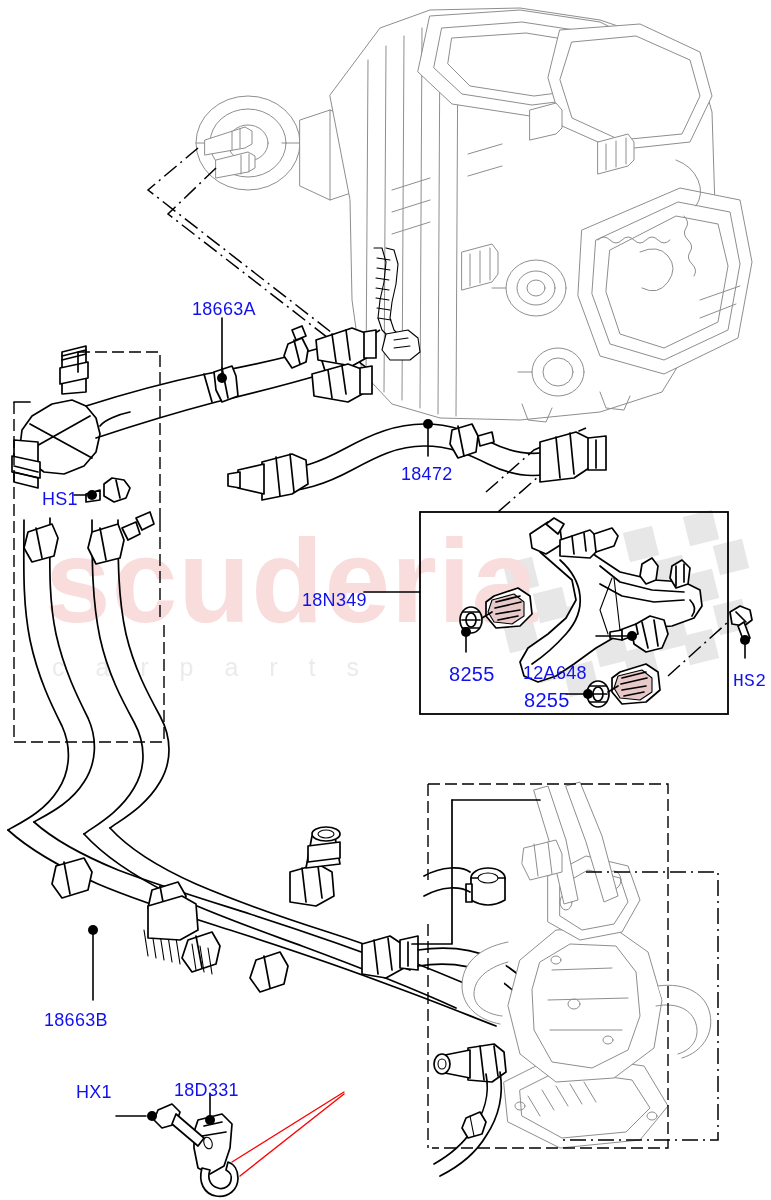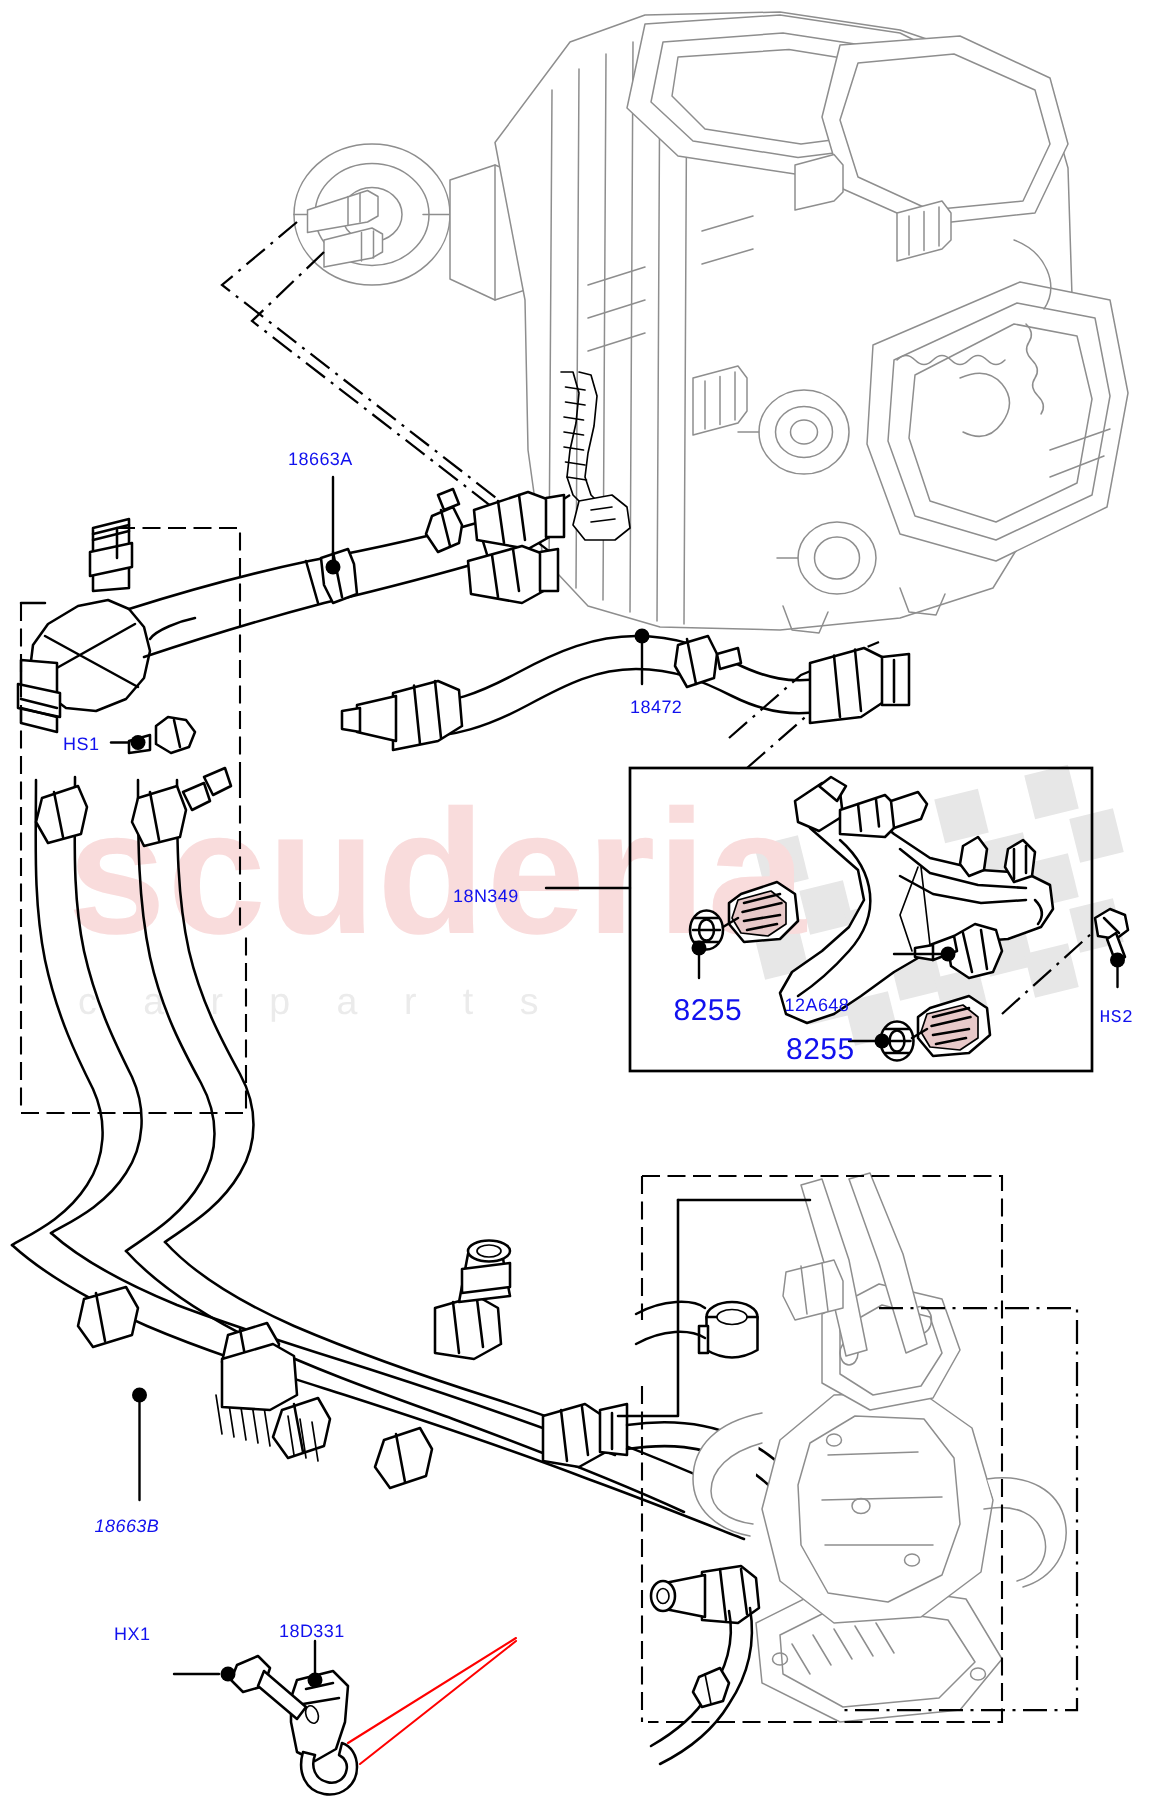--- a/index.html
+++ b/index.html
@@ -21,21 +21,21 @@
     height:1200px;
   }
   #wm{ z-index:1; }
   #art{ z-index:2; }
   #labels{ z-index:3; }
 
   .lbl{
     position:absolute;
     color:#1111ee;
     font-family:"Liberation Sans", sans-serif;
-    font-size:12px;
+    font-size:18px;
     font-weight:400;
     letter-spacing:0.3px;
     white-space:nowrap;
     line-height:1;
   }
   .lbl.sm{ font-size:20px; }
 </style>
 </head>
 <body>
 
@@ -469,24 +469,24 @@
 
       <circle class="dot" cx="428" cy="424" r="5"></circle>
       <path class="leader" d="M428,428 L428,456"></path>
     </g>
 
   </svg>
 
   <div id="labels">
     <div class="lbl" style="left:192px;top:300px;">18663A</div>
     <div class="lbl" style="left:42px;top:490px;text-align:right;">HS1</div>
-    <div class="lbl" style="left:420px;top:465px;">18472</div>
+    <div class="lbl" style="left:401px;top:465px;">18472</div>
     <div class="lbl" style="left:302px;top:591px;">18N349</div>
     <div class="lbl" style="left:523px;top:634px;margin-top:30px;">12A648</div>
     <div class="lbl sm" style="left:449px;top:664px;">8255</div>
     <div class="lbl sm" style="left:524px;top:690px;">8255</div>
     <div class="lbl" style="left:733px;top:672px;font-family:Liberation Mono, monospace;">HS2</div>
-    <div class="lbl" style="left:63px;top:1011px;font-style:italic;">18663B</div>
-    <div class="lbl" style="left:186px;top:1081px;">18D331</div>
+    <div class="lbl" style="left:44px;top:1011px;">18663B</div>
+    <div class="lbl" style="left:174px;top:1081px;">18D331</div>
     <div class="lbl" style="left:76px;top:1083px;">HX1</div>
   </div>
 
 </div>
 
 </body></html>

